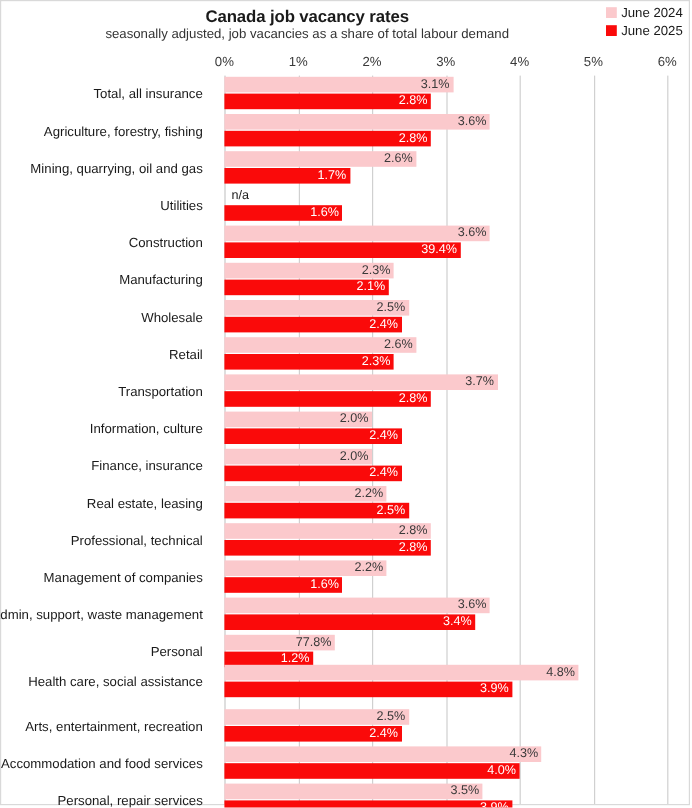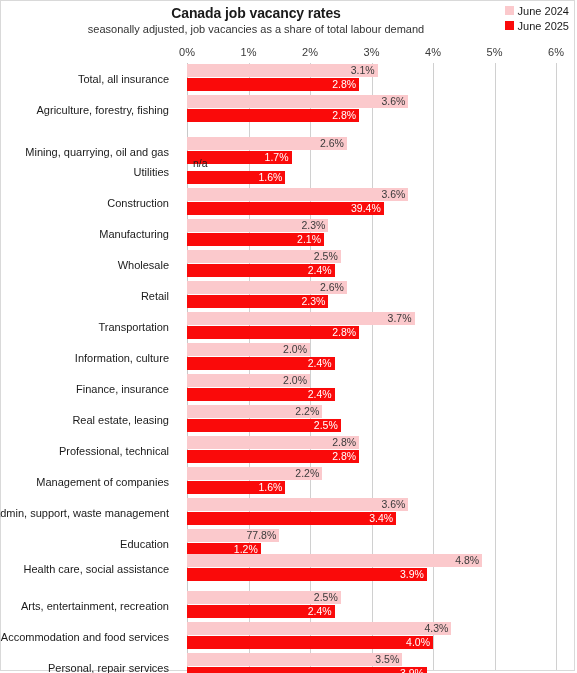--- a/index.html
+++ b/index.html
@@ -223,21 +223,21 @@
         </div>
         <div class="row" style="top: 31px;">
           <div class="row-label">Agriculture, forestry, fishing</div>
           <div class="bar bar-prev" style="left: 186px; width: 221.4px; background: rgb(251, 201, 204);">
             <span class="bar-label">3.6%</span>
           </div>
           <div class="bar bar-cur" style="left: 186px; width: 172.2px; background: rgb(250, 10, 10);">
             <span class="bar-label">2.8%</span>
           </div>
         </div>
-        <div class="row" style="top: 62px; margin-top: 11px;">
+        <div class="row" style="top: 62px;">
           <div class="row-label">Mining, quarrying, oil and gas</div>
           <div class="bar bar-prev" style="left: 186px; width: 159.9px; background: rgb(251, 201, 204);">
             <span class="bar-label">2.6%</span>
           </div>
           <div class="bar bar-cur" style="left: 186px; width: 104.55px; background: rgb(250, 10, 10);">
             <span class="bar-label">1.7%</span>
           </div>
         </div>
         <div class="row" style="top: 93px;">
           <div class="row-label">Utilities</div>
@@ -339,21 +339,21 @@
         <div class="row" style="top: 434px;">
           <div class="row-label">Admin, support, waste management</div>
           <div class="bar bar-prev" style="left: 186px; width: 221.4px; background: rgb(251, 201, 204);">
             <span class="bar-label">3.6%</span>
           </div>
           <div class="bar bar-cur" style="left: 186px; width: 209.1px; background: rgb(250, 10, 10);">
             <span class="bar-label">3.4%</span>
           </div>
         </div>
         <div class="row" style="top: 465px;">
-          <div class="row-label">Education</div>
+          <div class="row-label">Personal</div>
           <div class="bar bar-prev" style="left: 186px; width: 92.25px; background: rgb(251, 201, 204);">
             <span class="bar-label">77.8%</span>
           </div>
           <div class="bar bar-cur" style="left: 186px; width: 73.8px; background: rgb(250, 10, 10);">
             <span class="bar-label">1.2%</span>
           </div>
         </div>
         <div class="row" style="top: 490px;">
           <div class="row-label">Health care, social assistance</div>
           <div class="bar bar-prev" style="left: 186px; width: 295.2px; background: rgb(251, 201, 204);">

